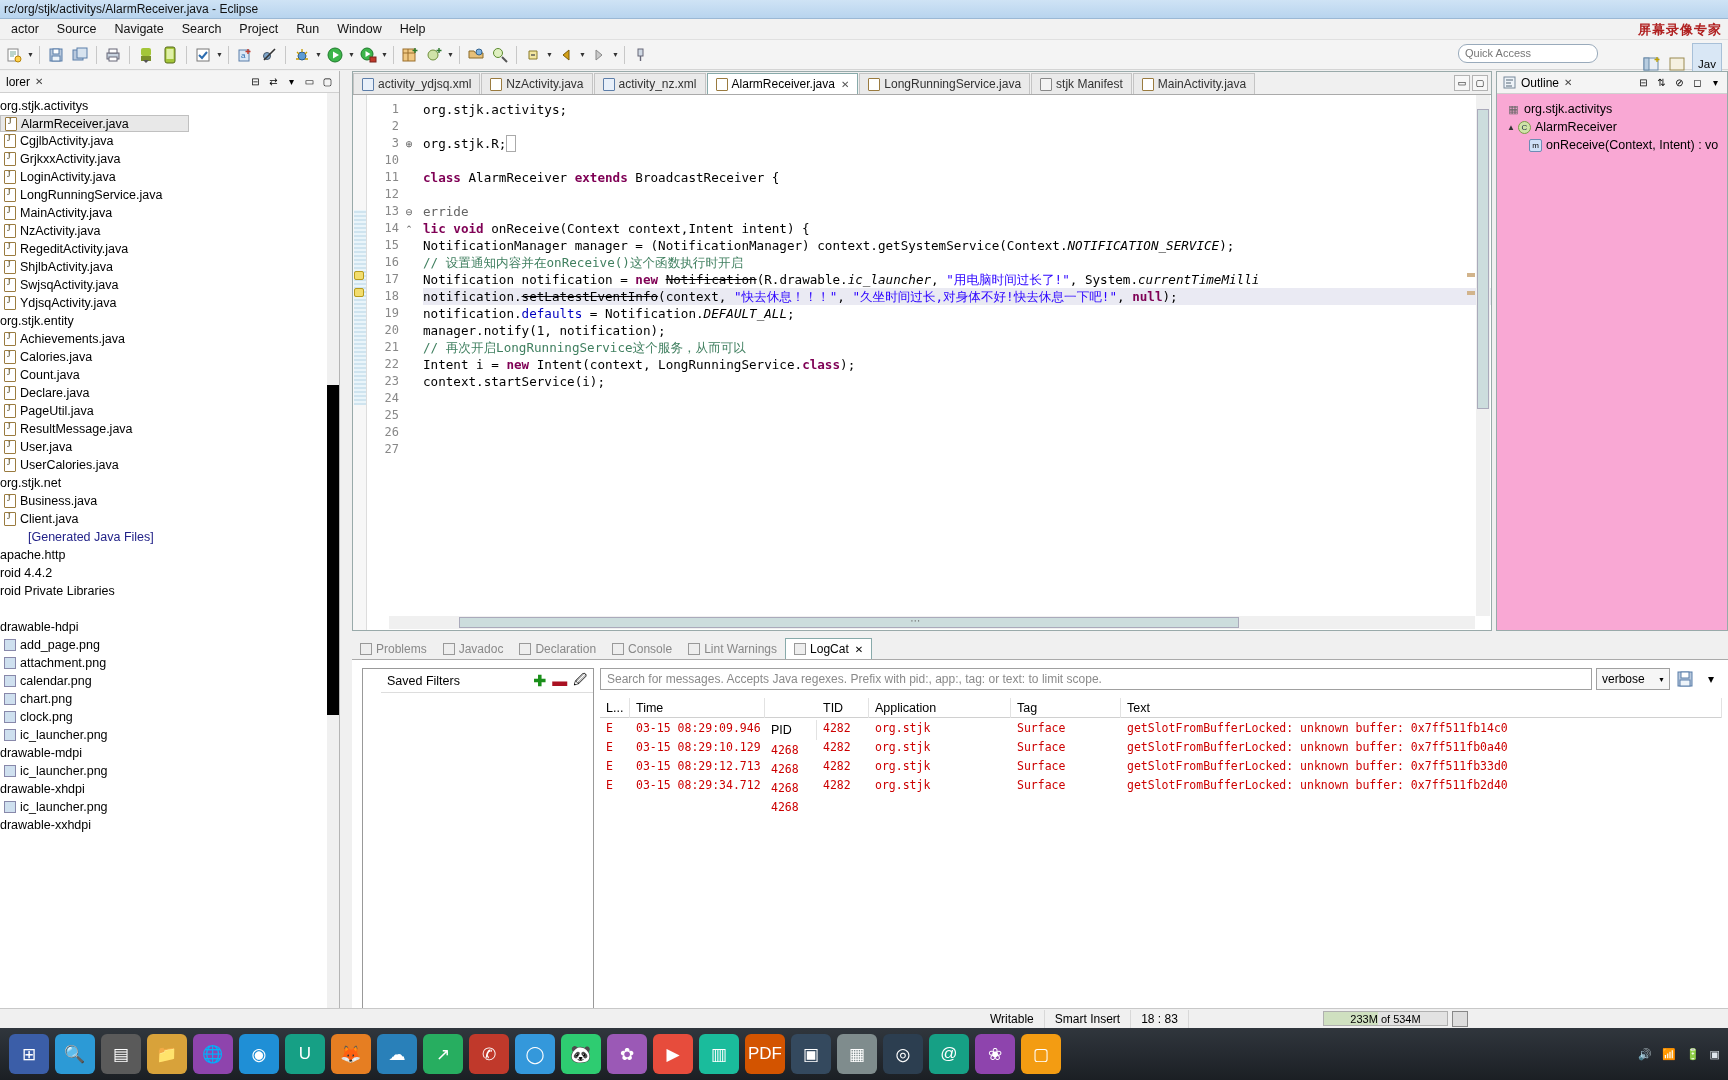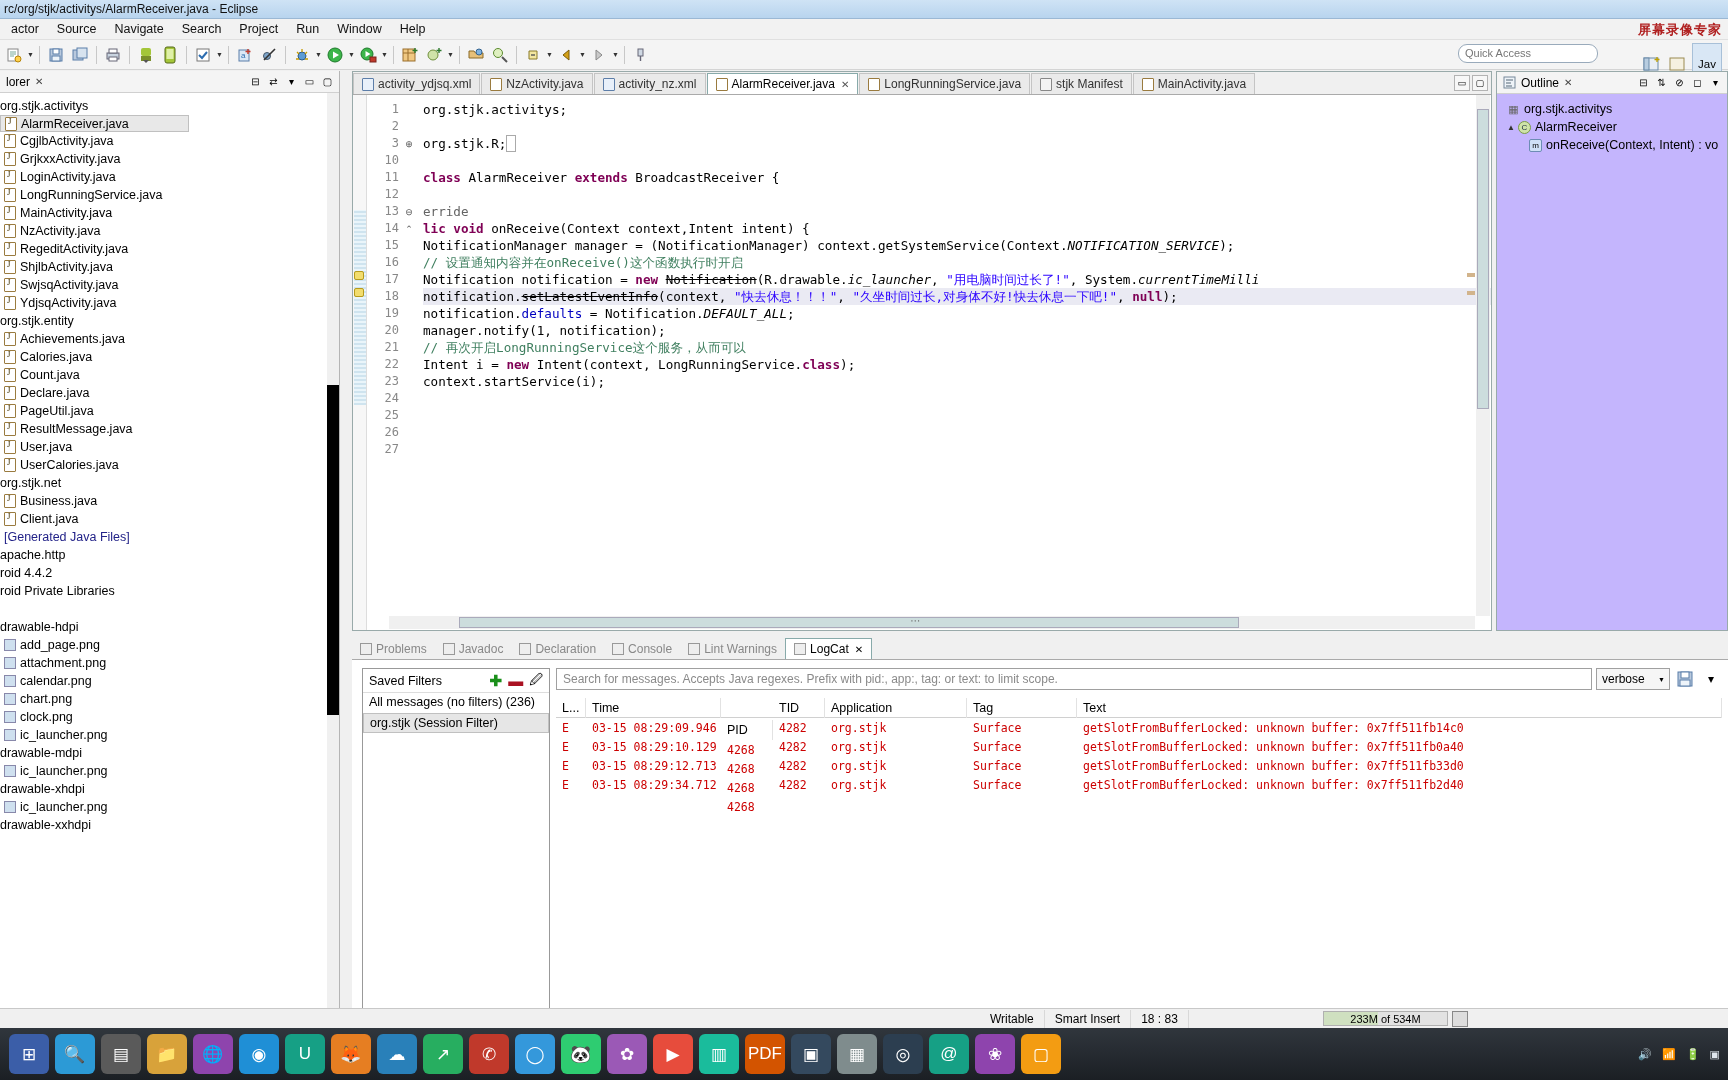--- a/index.html
+++ b/index.html
@@ -63,21 +63,21 @@
   .trow { height:18px; display:flex; align-items:center; padding-left:4px; font-size:12.5px;
           white-space:nowrap; }
   .trow.pkg { padding-left:0px; }
   .trow.sel { background:#e8e8e8; border:1px solid #c0c0c0; margin-right:150px; height:17px;}
   .jicon { width:12px;height:14px;margin-right:4px; flex:0 0 auto; display:inline-block;
            background:#fff; border:1px solid #9a7b3f; border-radius:1px; position:relative;}
   .jicon:after { content:"J"; position:absolute; left:2px; top:-2px; font-size:9px;
                  color:#4a3c10; font-family:"Liberation Serif",serif;}
   .pngicon { width:12px;height:12px;margin-right:4px;flex:0 0 auto;background:#cfe0ef;
              border:1px solid #88a; }
-  .gen { color:#228; }
+  .gen { color:#228;margin-left:24px; }
   .expl-scroll { position:absolute; right:0; top:22px; width:12px; bottom:0; background:#f0f0f0;}
   .expl-scroll .thumb { position:absolute; left:0; top:0; width:12px; height:300px; background:#000; }
 
   
   .editorarea { position:absolute; left:352px; top:0; right:236px; height:560px;
                 background:#fff; border:1px solid #9aa; }
   .edtabs { height:23px; background:#f0f0f0; display:flex; align-items:flex-end;
             border-bottom:1px solid #aaa; position:relative;}
   .edtab { height:21px; display:flex; align-items:center; padding:0 8px; font-size:12px;
            border:1px solid #c4c4c4; border-bottom:none; background:#eaeaea;
@@ -112,21 +112,21 @@
   .stat { font-style:italic; color:#000; }
   .dep { text-decoration:line-through; }
   .edit-scroll-v { position:absolute; right:1px; top:23px; width:14px; bottom:14px; background:#f0f0f0;}
   .edit-scroll-v .thumb { position:absolute; left:1px; top:14px; width:12px; height:300px; background:#cdd; border:1px solid #aab;}
   .edit-scroll-h { position:absolute; left:36px; right:16px; bottom:1px; height:13px; background:#f0f0f0;}
   .edit-scroll-h .thumb { position:absolute; left:70px; width:780px; top:1px; height:11px; background:#cdd; border:1px solid #aab;}
   .hbar-dots { position:absolute; left:48%; top:-1px; font-size:10px; color:#666;}
   .ovr-mark { position:absolute; right:16px; width:8px; height:4px; background:#d2b48c; }
 
   
-  .outline { position:absolute; right:0; top:0; width:232px; height:560px; background:#c4b5fd;
+  .outline { position:absolute; right:0; top:0; width:232px; height:560px; background:#f9a8d4;
              border:1px solid #9aa; }
   .orow { height:18px; display:flex; align-items:center; font-size:12.5px; white-space:nowrap;}
   .pkgicon { width:13px;height:13px;margin-right:4px;color:#666;font-size:11px;
              display:inline-flex;align-items:center;justify-content:center;}
   .cicon { width:13px;height:13px;margin-right:4px;border-radius:50%;background:#cfe3a8;
            border:1px solid #7a9b48;font-size:8px;display:inline-flex;align-items:center;
            justify-content:center;color:#234; flex:0 0 auto;}
   .micon { width:13px;height:13px;margin-right:4px;border-radius:2px;background:#cfe0f7;
            border:1px solid #6d8cb5;font-size:8px;display:inline-flex;align-items:center;
            justify-content:center; flex:0 0 auto;}
@@ -134,22 +134,22 @@
   
   .bottom { position:absolute; left:352px; top:566px; right:0; bottom:0; background:#f4f4f4; }
   .btabs { height:23px; display:flex; align-items:flex-end; border-bottom:1px solid #aaa;
            background:#f0f0f0;}
   .btab { height:21px; display:flex; align-items:center; padding:0 8px; font-size:12px;
           color:#888; white-space:nowrap; }
   .btab.active { background:#fff; border:1px solid #8aa; border-bottom:none; color:#000;justify-content:space-between; }
   .btab .bi { width:12px;height:12px;margin-right:4px;border:1px solid #999;background:#eee;flex:0 0 auto;}
   .logcat { position:absolute; left:0; top:23px; right:0; bottom:0; display:flex;
             background:#fff; }
-  .filters { width:188px; margin:8px 4px 14px 10px; border:1px solid #999; background:#fff;
-             position:relative; }
+  .filters { width:232px; margin:8px 4px 14px 10px; border:1px solid #999; background:#fff;
+             position:relative;padding-left:18px; }
   .filters-hdr { height:24px; display:flex; align-items:center; padding:0 6px;
                  font-size:12.5px; border-bottom:1px solid #ddd; position:relative;}
   .filters-hdr .acts { position:absolute; right:6px; display:flex; gap:6px; align-items:center;}
   .frow { height:20px; font-size:12.5px; padding:2px 6px; white-space:nowrap; }
   .frow.sel { background:#e6e6e6; border:1px solid #c0c0c0; }
   .logmain { flex:1; margin:8px 6px 14px 2px; position:relative; }
   .searchrow { display:flex; align-items:center; gap:4px; }
   .searchbox { flex:1; height:22px; border:1px solid #a0a0a0; background:#fff;
                font-size:12px; color:#8a8a8a; padding:3px 6px; }
   .verbose { width:74px; height:22px; border:1px solid #a0a0a0; background:#f6f6f6;
@@ -737,24 +737,20 @@
 
       <div class="filters">
         <div class="filters-hdr">
           <span>Saved Filters</span>
           <span class="acts">
             <span style="color:#1a8f1a;font-weight:bold;font-size:15px;">✚</span>
             <span style="color:#a12;font-size:15px;">▬</span>
             <span style="font-size:13px;">🖉</span>
           </span>
         </div>
-        <div id="filter-list">
-            <div class="frow">All messages (no filters) (236)</div>
-            <div class="frow sel">org.stjk (Session Filter)</div>
-          </div>
       </div>
 
       <div class="logmain">
         <div class="searchrow">
           <div class="searchbox">Search for messages. Accepts Java regexes. Prefix with pid:, app:, tag: or text: to limit scope.</div>
           <div class="verbose">
             <span>verbose</span>
             <span class="ch">▼</span>
           </div>
           <div class="saveicon">

